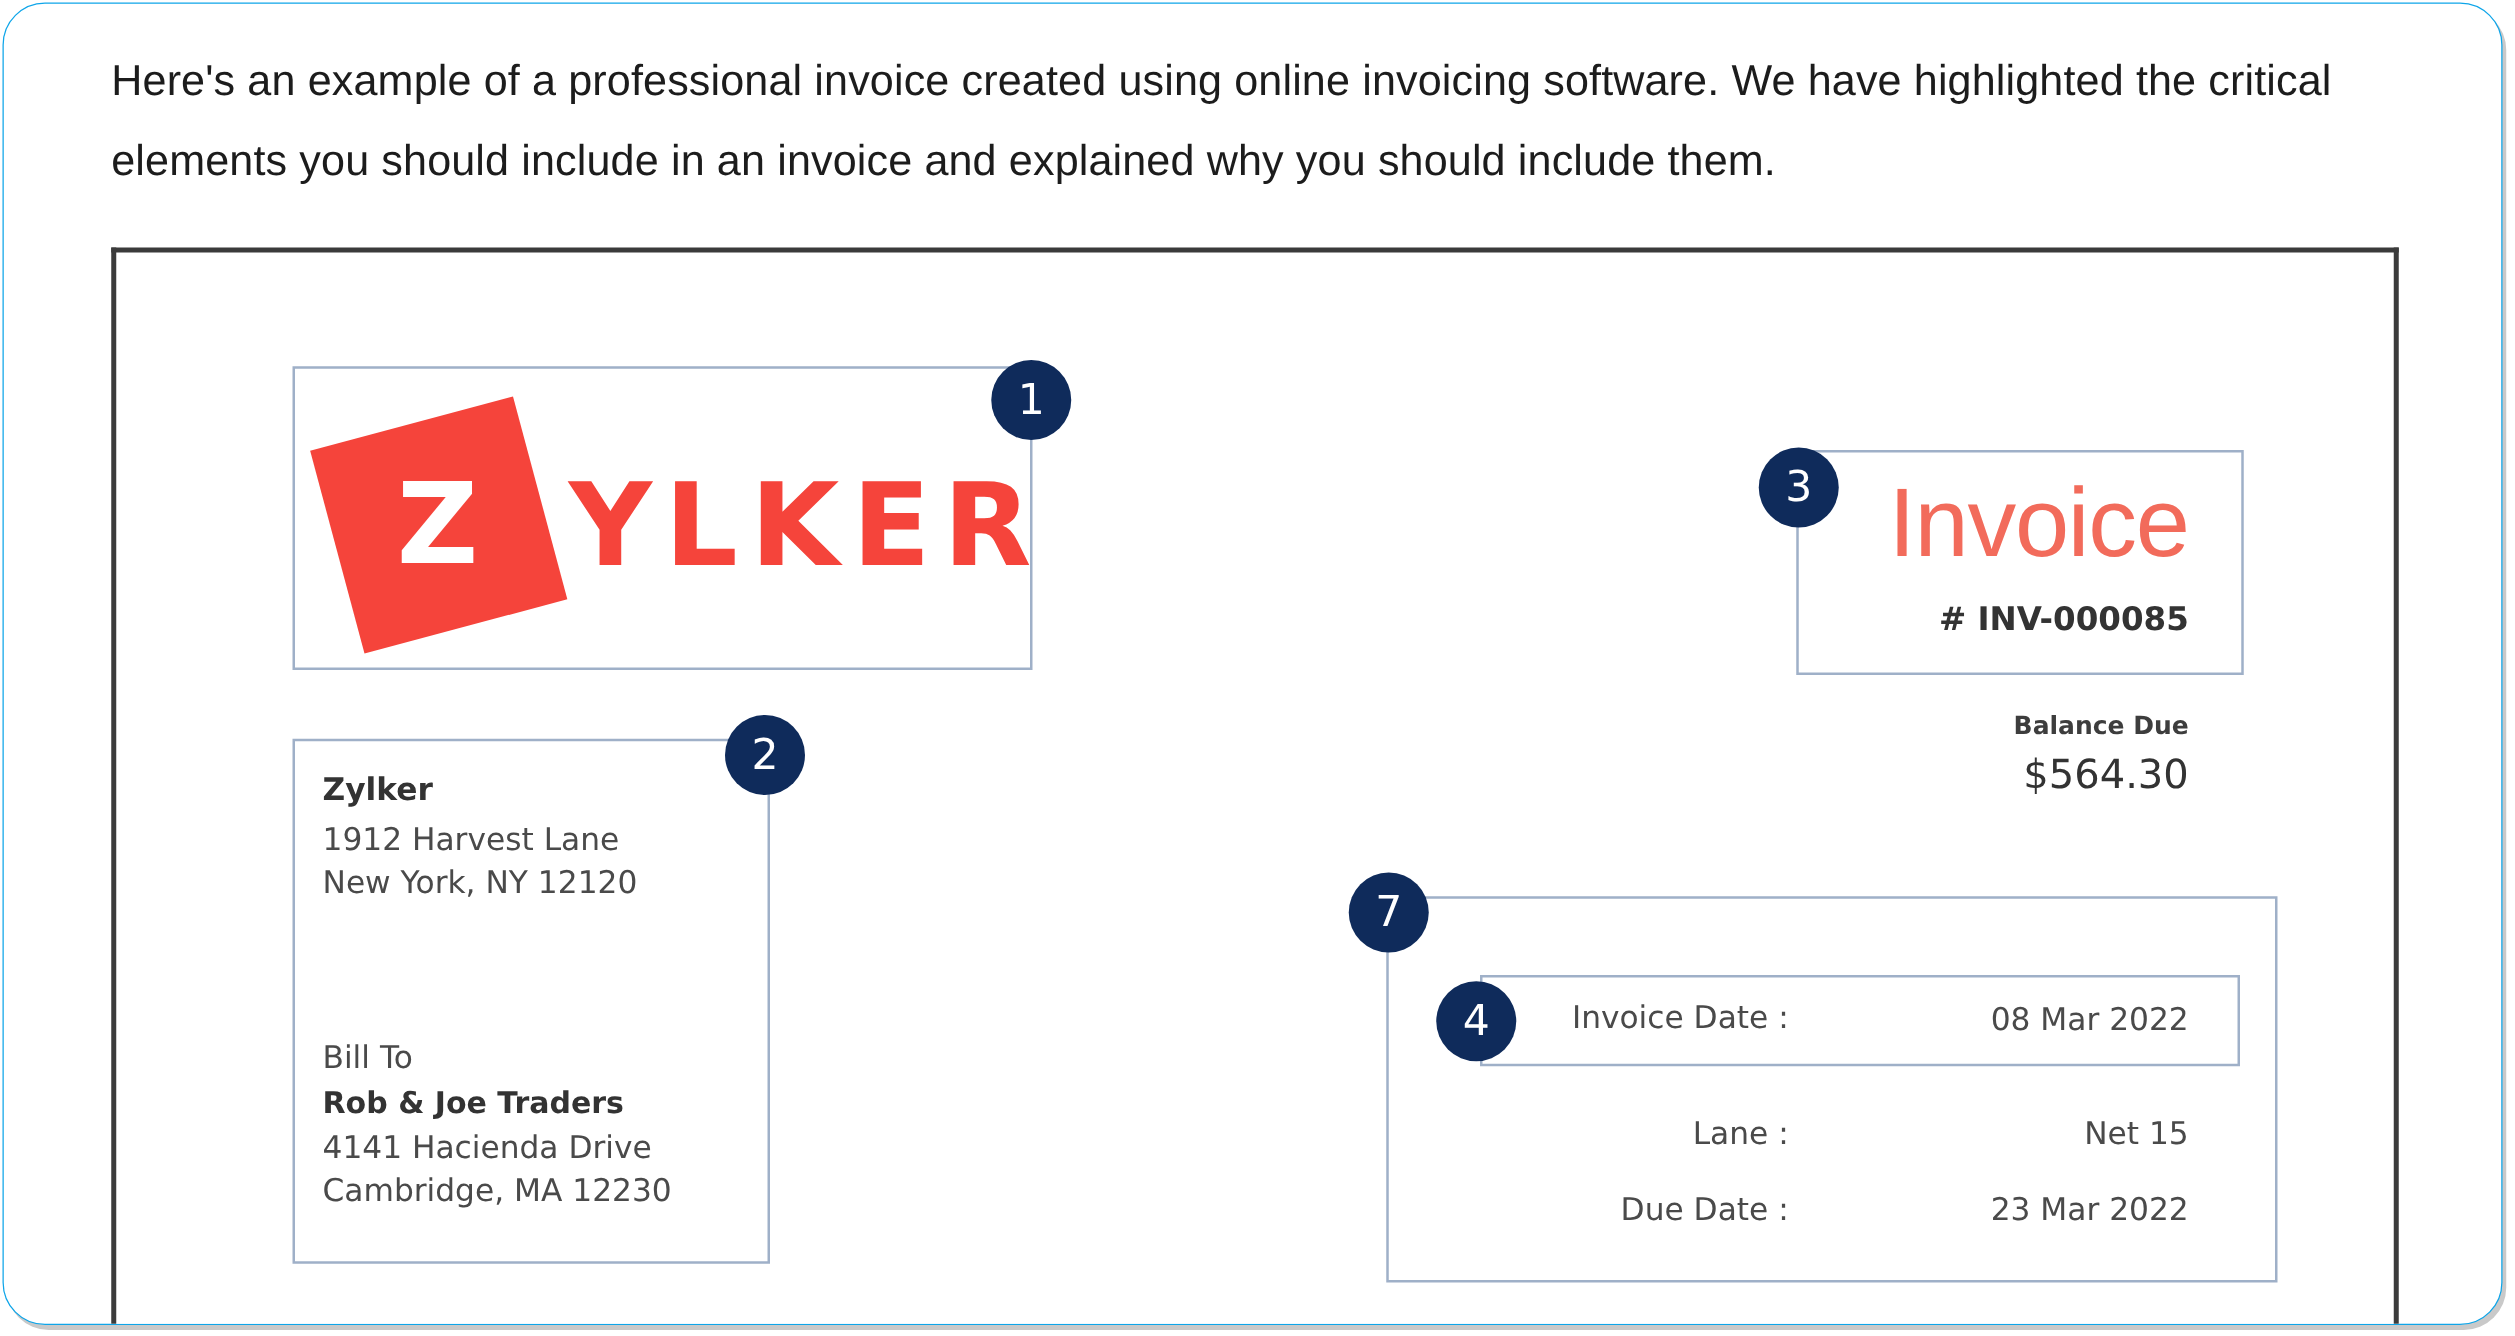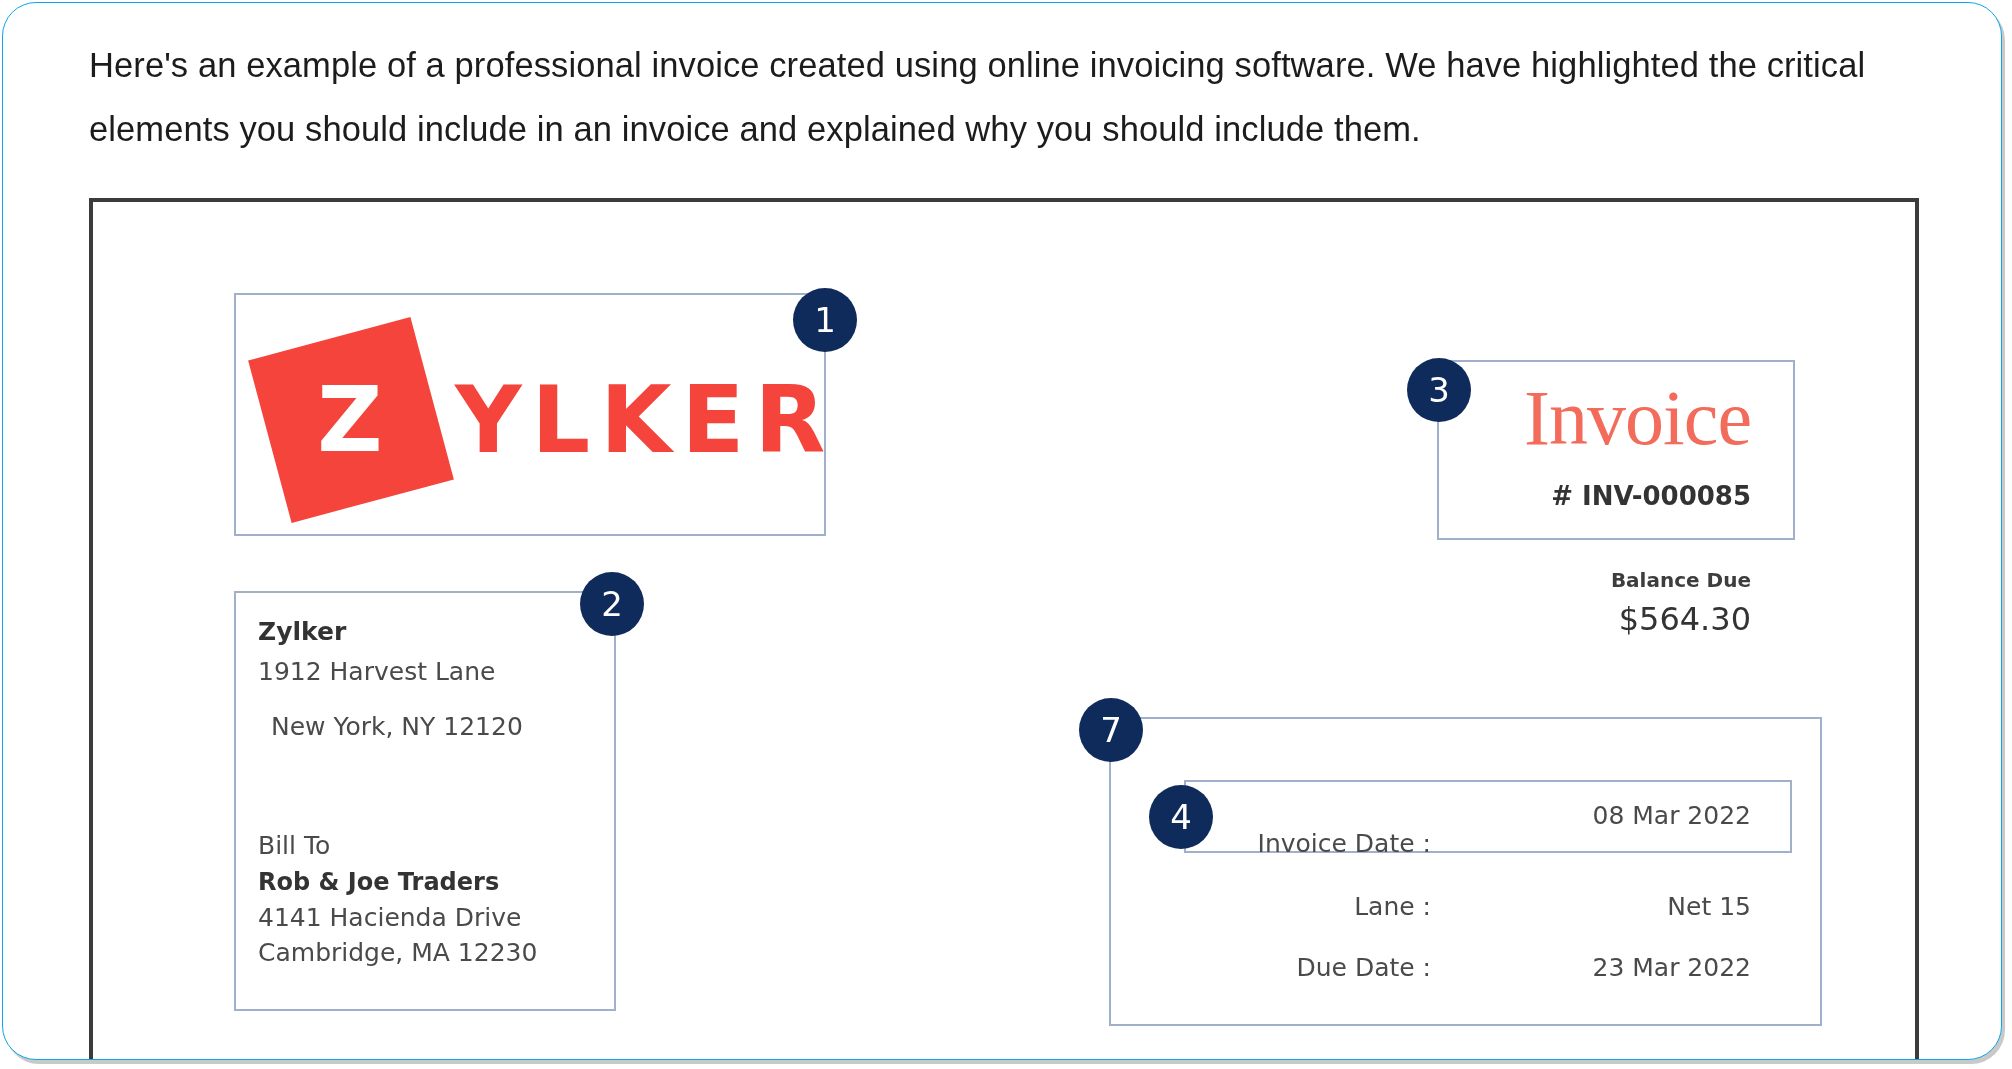--- a/index.html
+++ b/index.html
@@ -70,21 +70,21 @@
   
   .addr {
     position: absolute; left: 255px;
     font-family: "DejaVu Sans", sans-serif;
     font-size: 25px; color: #4a4a4a; white-space: nowrap;
   }
   .addr.bold { font-weight: bold; color: #333; }
   
   .inv-title {
     position: absolute; right: 250px; top: 370px;
-    font-family: Liberation Serif, serif;
+    font-family: Liberation Sans, sans-serif;
     font-size: 78px; line-height: 90px; color: #f26b5b;
     letter-spacing: -1px;
   }
   .inv-num {
     position: absolute; right: 250px; top: 478px;
     font-family: "DejaVu Sans", sans-serif; font-weight: bold;
     font-size: 26px; color: #333; text-align: right;
   }
   .bal-label {
     position: absolute; right: 250px; top: 565px;
@@ -116,40 +116,40 @@
   <div class="hbox" style="left:231px; top:290px; width:592px; height:243px;"></div>
   <div class="logo-square"></div>
   <div class="logo-z">Z</div>
   <div class="logo-word">YLKER</div>
   <div class="badge" style="left:822px; top:317px;">1</div>
 
   <div class="hbox" style="left:231px; top:588px; width:382px; height:420px;"></div>
   <div class="badge" style="left:609px; top:601px;">2</div>
   <div class="addr bold" style="top:614px;">Zylker</div>
   <div class="addr" style="top:654px;">1912 Harvest Lane</div>
-  <div class="addr" style="top:709px;margin-left:13px;">New York, NY 12120</div>
+  <div class="addr" style="top:688px;">New York, NY 12120</div>
   <div class="addr" style="top:828px;">Bill To</div>
   <div class="addr bold" style="top:865px; font-size:24px;">Rob &amp; Joe Traders</div>
   <div class="addr" style="top:900px;">4141 Hacienda Drive</div>
   <div class="addr" style="top:935px;">Cambridge, MA 12230</div>
 
   <div class="hbox" style="left:1434px; top:357px; width:358px; height:180px;"></div>
   <div class="badge" style="left:1436px; top:387px;">3</div>
   <div class="inv-title">Invoice</div>
   <div class="inv-num"># INV-000085</div>
 
   <div class="bal-label">Balance Due</div>
   <div class="bal-amount">$564.30</div>
 
   <div class="hbox" style="left:1106px; top:714px; width:713px; height:309px;"></div>
   <div class="badge" style="left:1108px; top:727px;">7</div>
 
   <div class="hbox" style="left:1181px; top:777px; width:608px; height:73px;"></div>
   <div class="badge" style="left:1178px; top:814px;">4</div>
 
-  <div class="dt-label" style="top:826px;margin-left:37px;">Invoice Date :</div>
+  <div class="dt-label" style="top:796px;margin-left:37px;">Invoice Date :</div>
   <div class="dt-value" style="top:798px;">08 Mar 2022</div>
   <div class="dt-label" style="top:889px;">Lane :</div>
   <div class="dt-value" style="top:889px;">Net 15</div>
   <div class="dt-label" style="top:950px;">Due Date :</div>
   <div class="dt-value" style="top:950px;">23 Mar 2022</div>
 
 </div>
 
 </body></html>

